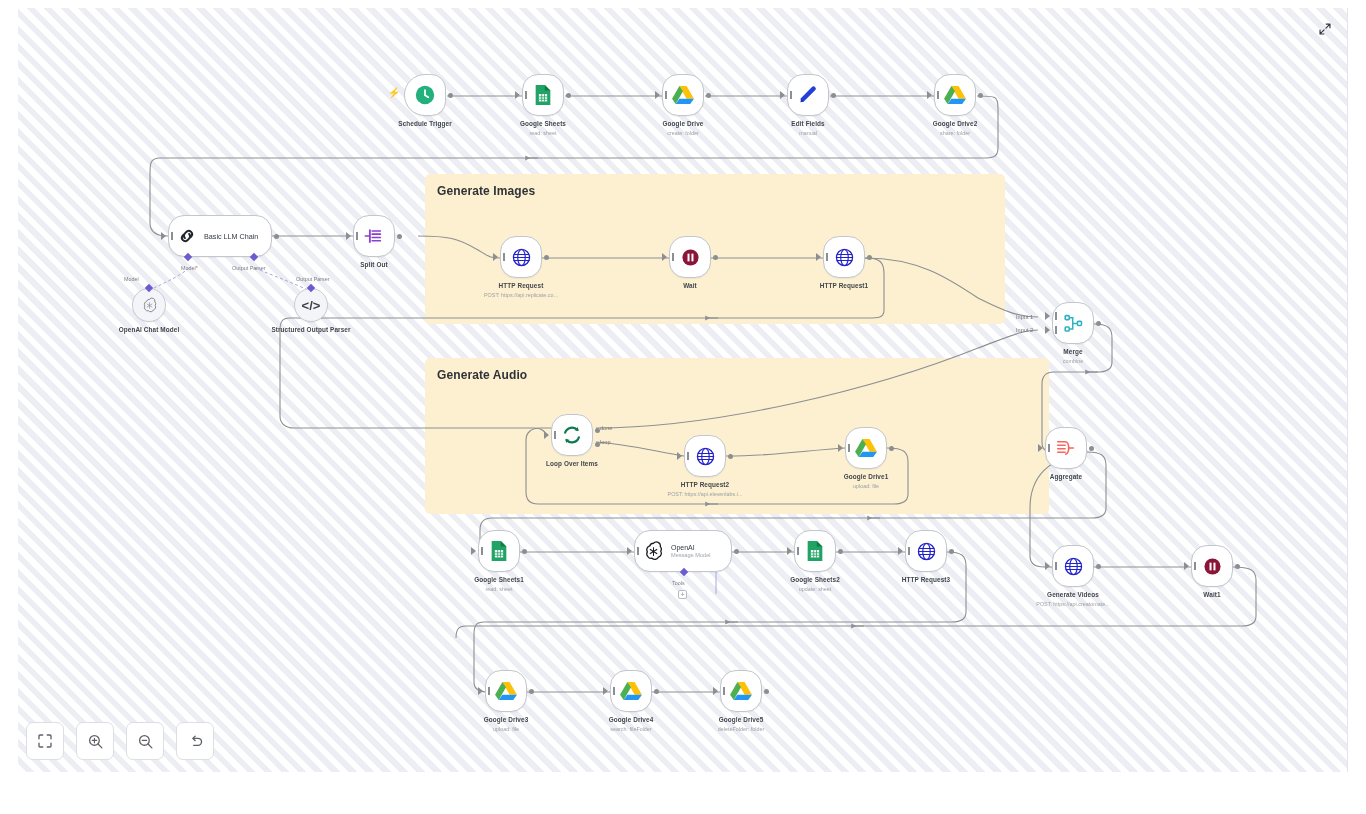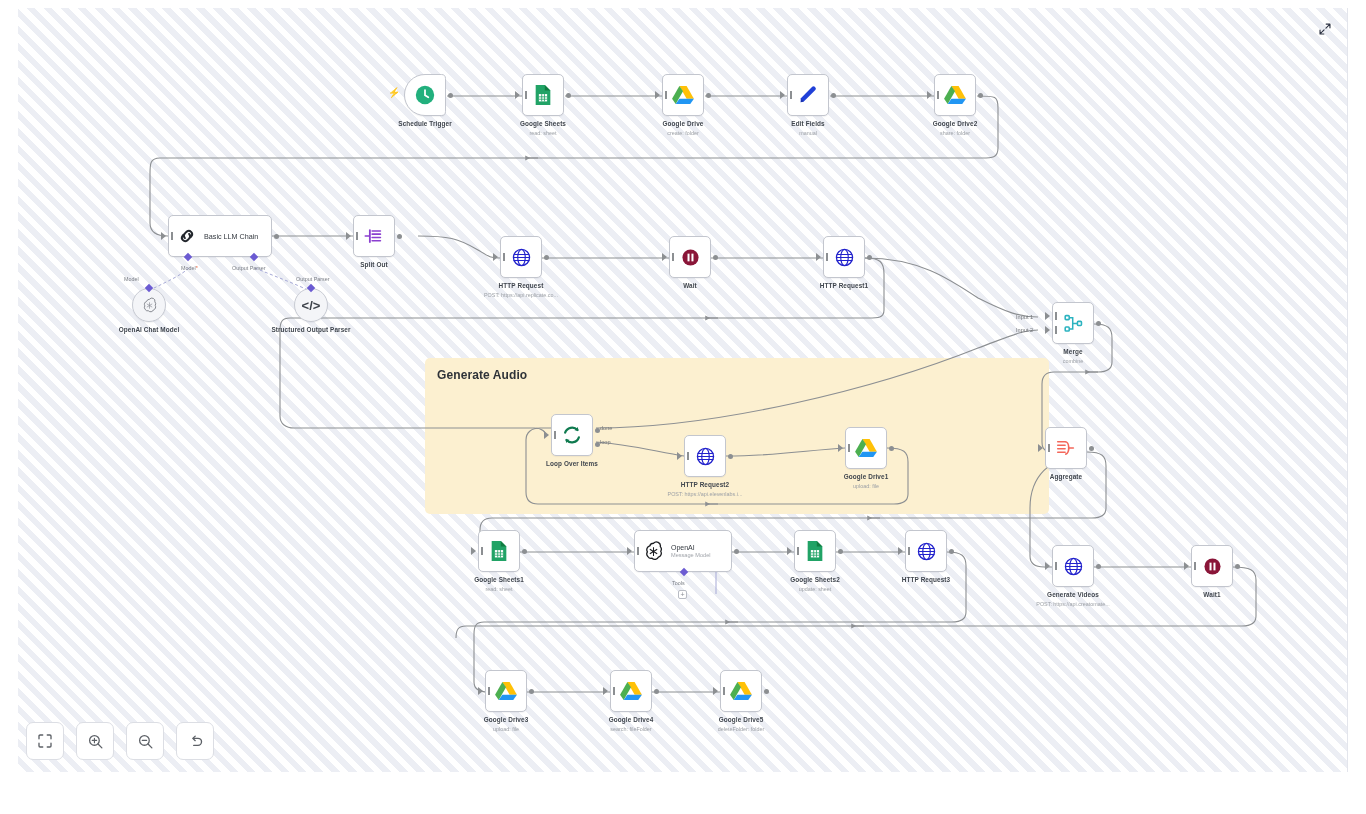--- a/index.html
+++ b/index.html
@@ -43,21 +43,21 @@
     font-size: 5.6px; fill: #6f7276; font-family: "Liberation Sans", sans-serif;
   }
 
   
   .node { position: absolute; }
   .node-box {
     position: relative;
     width: 42px; height: 42px;
     background: #ffffff;
     border: 1px solid #c3c6ce;
-    border-radius: 5px;
+    border-radius: 16px;
     display: flex; align-items: center; justify-content: center;
     box-shadow: 0 1px 1px rgba(30,35,50,0.05);
   }
   .node.trigger .node-box {
     border-top-left-radius: 23px;
     border-bottom-left-radius: 23px;
   }
   .node-label {
     position: absolute; top: 46px; left: 50%;
     transform: translateX(-50%);
@@ -150,20 +150,23 @@
     display: flex; align-items: center; justify-content: center;
   }
 </style>
 </head>
 <body>
 
 <div id="app">
 
   <div id="canvas">
 
+    <div class="sticky" id="sticky-0" style="left: 407px; top: 166px; width: 580px; height: 150px;">
+      <div class="sticky-title">Generate Images</div>
+    </div>
     <div class="sticky" id="sticky-1" style="left: 407px; top: 350px; width: 624px; height: 156px;">
       <div class="sticky-title">Generate Audio</div>
     </div>
 
     <svg id="edges">
       <defs>
         <marker id="arr" markerWidth="7" markerHeight="7" refX="3.5" refY="3.5" orient="auto">
           <path d="M6,1.2 L1.6,3.5 L6,5.8 Z" fill="#8c8f92"></path>
         </marker>
       </defs>

